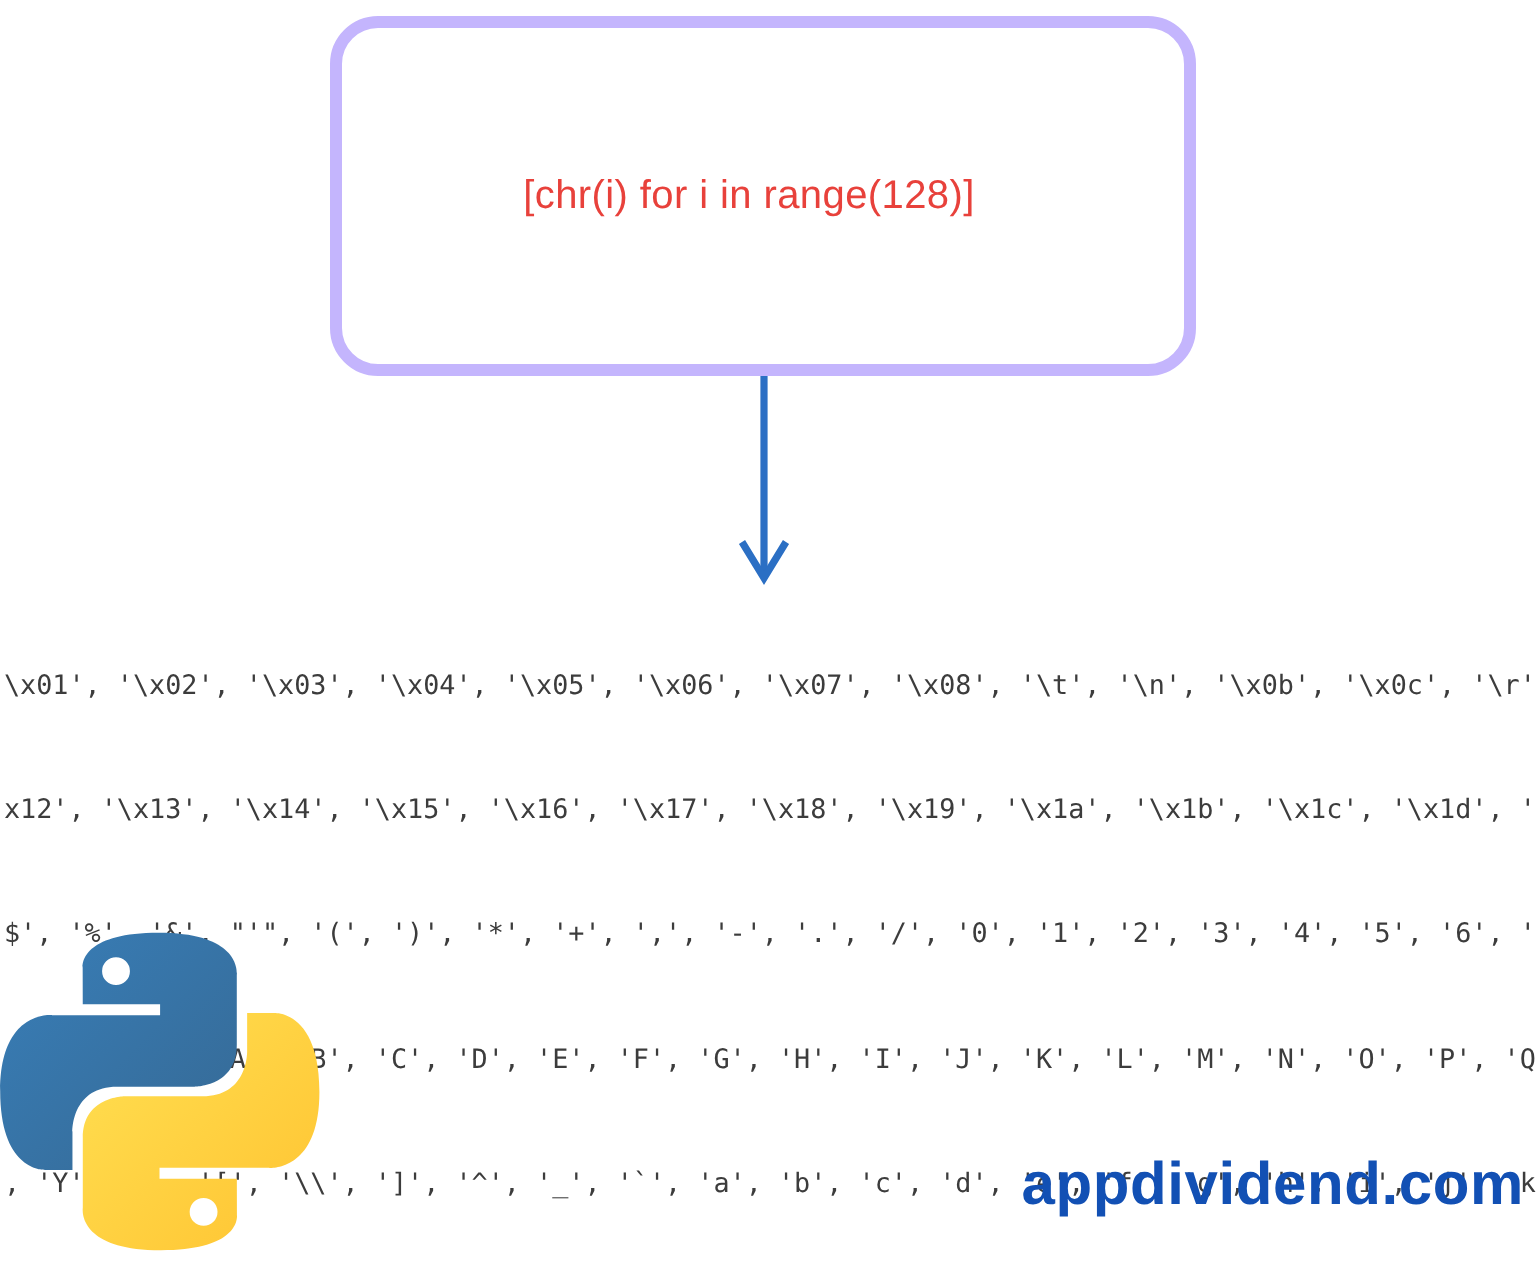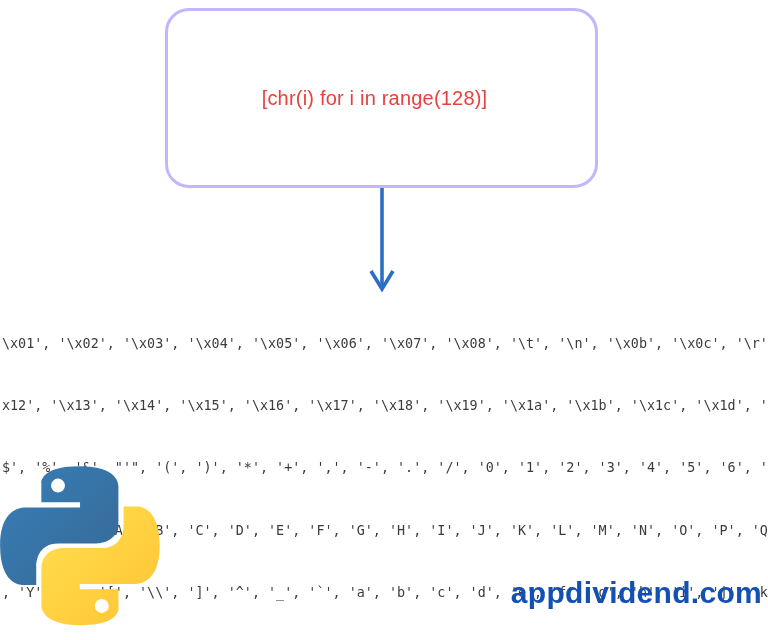--- a/index.html
+++ b/index.html
@@ -11,21 +11,21 @@
     background: #ffffff;
     overflow: hidden;
     font-family: "Liberation Sans", sans-serif;
   }
   .code-box {
     position: absolute;
     left: 165px;
     top: 8px;
     width: 433px;
     height: 180px;
-    border: 3px solid #c4b5fd;
+    border: 6px solid #c4b5fd;
     border-radius: 24px;
     background: #ffffff;
     display: flex;
     align-items: center;
     justify-content: center;
   }
   .code-text {
     color: #e8413b;
     font-size: 20px;
     letter-spacing: 0.2px;

